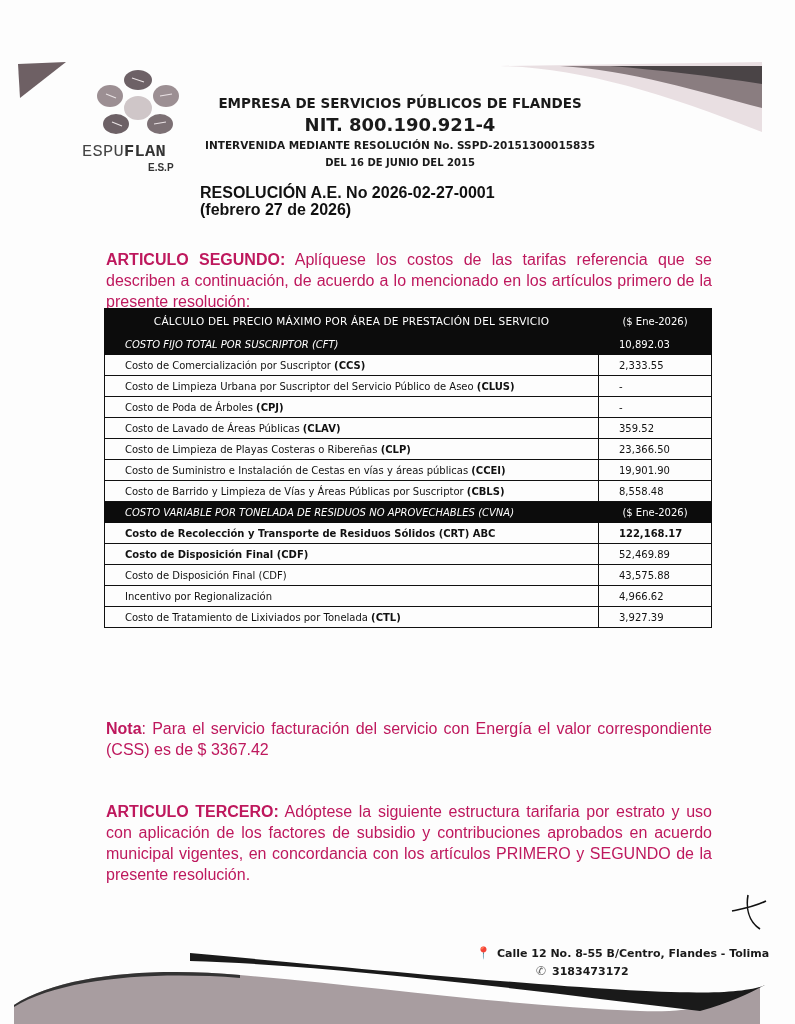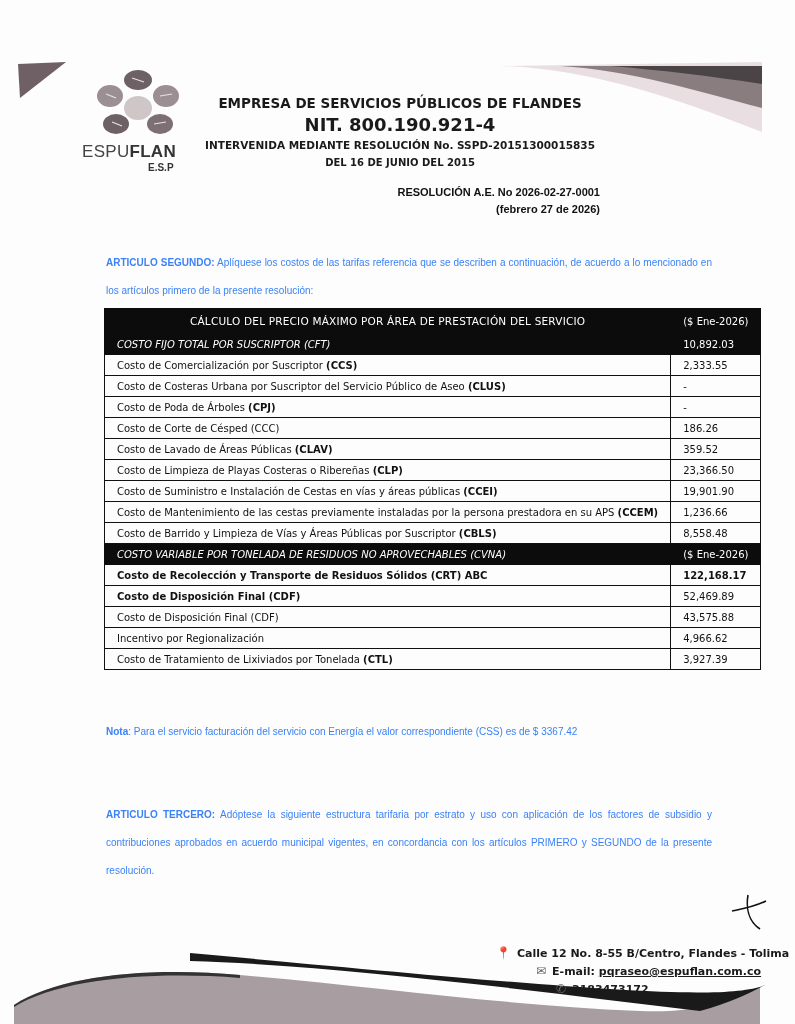--- a/index.html
+++ b/index.html
@@ -7,48 +7,48 @@
     width: 795px; height: 1024px; position: relative; overflow: hidden;
     background: #fdfdfd; font-family: "Liberation Sans", sans-serif; color: #111;
   }
   .abs { position: absolute; }
   
   .swoosh-tl { left: 18px; top: 62px; }
   .swoosh-tr { left: 500px; top: 62px; }
   .swoosh-bottom { left: 0; top: 945px; }
   
   .logo { left: 82px; top: 66px; width: 112px; height: 110px; }
-  .logo-word { position: absolute; left: 0; top: 76px; font-family: Liberation Sans, sans-serif; font-size: 17px; color: #444; letter-spacing: 0.3px; }
+  .logo-word { position: absolute; left: 0; top: 76px; font-family: Liberation Mono, monospace; font-size: 17px; color: #444; letter-spacing: 0.3px; }
   .logo-word b { color: #333; font-weight: 700; }
   .logo-sub { position: absolute; left: 66px; top: 96px; font-size: 10px; font-weight: 700; color: #333; }
   
   .header { left: 200px; top: 92px; width: 400px; text-align: center; font-family: "DejaVu Sans", sans-serif; font-weight: 700; color: #1a1a1a; }
   .h1 { font-size: 13.5px; line-height: 22px; }
   .h2 { font-size: 18px; line-height: 22px; }
   .h3 { font-size: 10.5px; line-height: 18px; }
   .h4 { font-size: 10px; line-height: 18px; }
-  .resol { left: 200px; top: 184px; width: 400px; text-align: right; font-weight: 700; font-size: 11px; line-height: 17px; }
+  .resol { left: 200px; top: 184px; width: 400px; text-align: left; font-weight: 700; font-size: 16px; line-height: 17px; }
   
-  .para { left: 106px; width: 606px; font-size: 10px; line-height: 28px; text-align: justify; color: #3b82f6; }
+  .para { left: 106px; width: 606px; font-size: 16px; line-height: 21px; text-align: justify; color: #be185d; }
   .para b { font-weight: 700; }
   .p1 { top: 249px; }
   .p-nota { top: 718px; }
   .p3 { top: 801px; }
   
   .tbl { left: 104px; top: 308px; width: 608px; border-collapse: collapse; font-family: "DejaVu Sans", sans-serif; font-size: 10px; }
-  .tbl td { border: 1.5px solid #111; height: 20px; padding: 0 12px; white-space: nowrap; }
+  .tbl td { border: 1.5px solid #111; height: 20px; padding: 0 20px; white-space: nowrap; }
   .tbl td.val { text-align: left; width: 72px; }
   .tbl tr.dark td { background: #0c0c0c; color: #fff; border-color: #0c0c0c; }
   .tbl tr.title td { height: 24px; }
   .tbl tr.title td.lbl { text-align: center; font-size: 10.5px; letter-spacing: 0.2px; }
   .tbl tr.section td.lbl { font-style: italic; }
   .tbl .bold { font-weight: 700; }
   
   .footer { left: 476px; top: 944px; width: 260px; font-family: "DejaVu Sans", sans-serif; font-weight: 700; font-size: 11px; color: #1a1a1a; }
-  .frow { height: 18px; line-height: 18px; white-space: nowrap; margin-left: 20px; }
+  .frow { height: 18px; line-height: 18px; white-space: nowrap; }
   .f1 { padding-left: 0; }
   .f2 { padding-left: 40px; }
   .f3 { padding-left: 60px; }
   .ficon { display: inline-block; margin-right: 6px; color: #666; font-size: 12px; }
   .email { text-decoration: underline; font-weight: 700; }
   .signature { left: 730px; top: 893px; }
 </style>
 </head>
 <body>
 
@@ -104,46 +104,38 @@
     </tr>
     <tr class="dark section">
       <td class="lbl">COSTO FIJO TOTAL POR SUSCRIPTOR (CFT)</td>
       <td class="val">10,892.03</td>
     </tr>
   <tr>
         <td class="lbl"><span>Costo de Comercialización por Suscriptor </span><span class="bold">(CCS)</span></td>
         <td class="val">2,333.55</td>
       </tr>
       <tr>
-        <td class="lbl"><span>Costo de Costeras Urbana por Suscriptor del Servicio Público de Aseo </span><span class="bold">(CLUS)</span></td>
+        <td class="lbl"><span>Costo de Limpieza Urbana por Suscriptor del Servicio Público de Aseo </span><span class="bold">(CLUS)</span></td>
         <td class="val">-</td>
       </tr>
       <tr>
         <td class="lbl"><span>Costo de Poda de Árboles </span><span class="bold">(CPJ)</span></td>
         <td class="val">-</td>
-      </tr>
-      <tr>
-        <td class="lbl"><span>Costo de Corte de Césped (CCC)</span></td>
-        <td class="val">186.26</td>
       </tr>
       <tr>
         <td class="lbl"><span>Costo de Lavado de Áreas Públicas </span><span class="bold">(CLAV)</span></td>
         <td class="val">359.52</td>
       </tr>
       <tr>
         <td class="lbl"><span>Costo de Limpieza de Playas Costeras o Ribereñas </span><span class="bold">(CLP)</span></td>
         <td class="val">23,366.50</td>
       </tr>
       <tr>
         <td class="lbl"><span>Costo de Suministro e Instalación de Cestas en vías y áreas públicas </span><span class="bold">(CCEI)</span></td>
         <td class="val">19,901.90</td>
-      </tr>
-      <tr>
-        <td class="lbl"><span>Costo de Mantenimiento de las cestas previamente instaladas por la persona prestadora en su APS </span><span class="bold">(CCEM)</span></td>
-        <td class="val">1,236.66</td>
       </tr>
       <tr>
         <td class="lbl"><span>Costo de Barrido y Limpieza de Vías y Áreas Públicas por Suscriptor </span><span class="bold">(CBLS)</span></td>
         <td class="val">8,558.48</td>
       </tr>
       <tr class="dark section">
         <td class="lbl">COSTO VARIABLE POR TONELADA DE RESIDUOS NO APROVECHABLES (CVNA)</td>
         <td class="val" style="text-align: center;">($ Ene-2026)</td>
       </tr>
       <tr>
@@ -178,19 +170,16 @@
 </div>
 
 <svg class="abs signature" width="40" height="40" viewBox="0 0 40 40">
   <path d="M2,18 C12,16 24,14 36,8 M18,2 C16,14 18,28 30,36" stroke="#111" stroke-width="1.6" fill="none"></path>
 </svg>
 
 <div class="abs footer">
   <div class="frow f1">
     <span class="ficon">📍</span><span>Calle 12 No. 8-55 B/Centro, Flandes - Tolima</span>
   </div>
-  <div class="frow f2">
-    <span class="ficon">✉</span><span>E-mail: </span><span class="email">pqraseo@espuflan.com.co</span>
-  </div>
   <div class="frow f3">
     <span class="ficon">✆</span><span>3183473172</span>
   </div>
 </div>
 
 </body></html>

